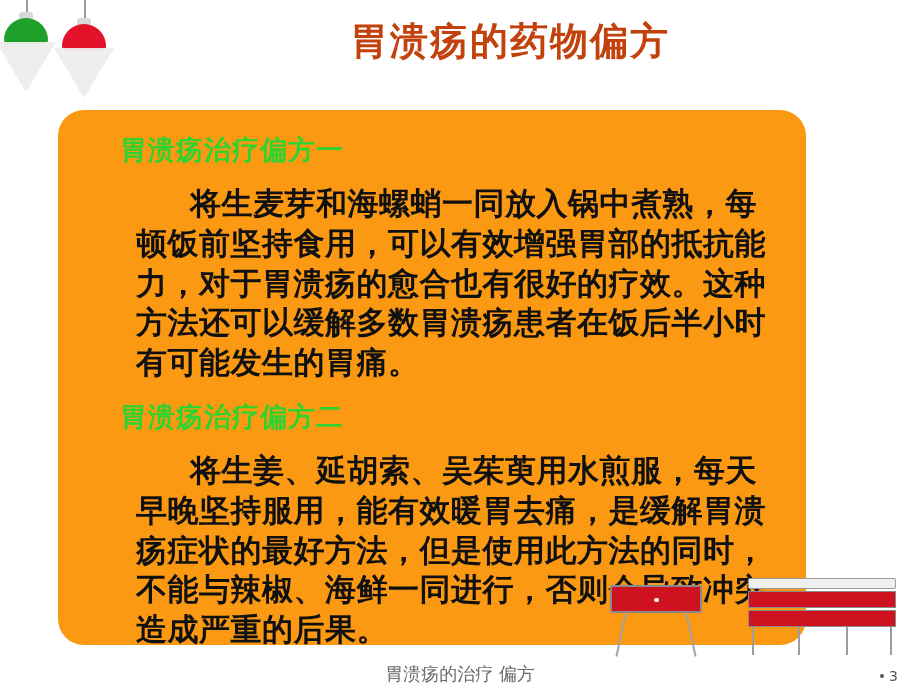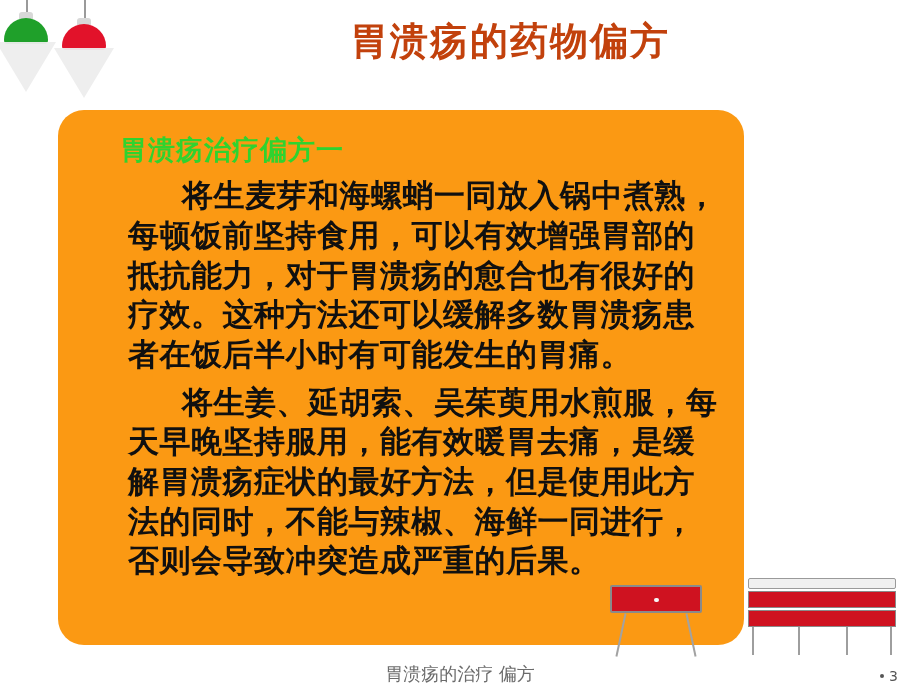--- a/index.html
+++ b/index.html
@@ -70,21 +70,21 @@
     font-weight: bold;
     color: #c2410c;
     letter-spacing: 2px;
   }
 
   
   .body-box {
     position: absolute;
     left: 58px;
     top: 110px;
-    width: 686px;
+    width: 748px;
     height: 535px;
     background: #FB9913;
     border-radius: 26px;
     box-shadow: 0 0 0 0 rgba(0,0,0,0);
   }
   .content {
     position: absolute;
     left: 62px;
     top: 16px;
     right: 18px;
@@ -95,21 +95,21 @@
     font-weight: bold;
     line-height: 1.35;
     margin: 6px 0 0 0;
     letter-spacing: 1px;
   }
   .para {
     font-size: 31px;
     color: #101010;
     font-weight: bold;
     line-height: 1.28;
-    margin: 8px;
+    margin: 16px;
     letter-spacing: 0.5px;
   }
   .para .indent { display: inline-block; width: 54px; }
 
   
   .desk-small {
     position: absolute;
     left: 610px;
     top: 585px;
     width: 92px;
@@ -218,20 +218,21 @@
   </div>
 
   <div class="title">胃溃疡的药物偏方</div>
 
   <div class="body-box">
     <div class="content">
 
       <div class="sub-head">胃溃疡治疗偏方一</div>
       <p class="para"><span class="indent"></span><span>将生麦芽和海螺蛸一同放入锅中煮熟，每顿饭前坚持食用，可以有效增强胃部的抵抗能力，对于胃溃疡的愈合也有很好的疗效。这种方法还可以缓解多数胃溃疡患者在饭后半小时有可能发生的胃痛。</span></p>
 
+      <div class="sub-head">胃溃疡治疗偏方二</div>
       <p class="para"><span class="indent"></span><span>将生姜、延胡索、吴茱萸用水煎服，每天早晚坚持服用，能有效暖胃去痛，是缓解胃溃疡症状的最好方法，但是使用此方法的同时，不能与辣椒、海鲜一同进行，否则会导致冲突造成严重的后果。</span></p>
 
     </div>
   </div>
 
   <div class="desk-small">
     <div class="desk-top"></div>
     <div class="desk-dot"></div>
     <div class="leg-slant-l" style="left:10px; top:28px;"></div>
     <div class="leg-slant-r" style="left:80px; top:28px;"></div>

